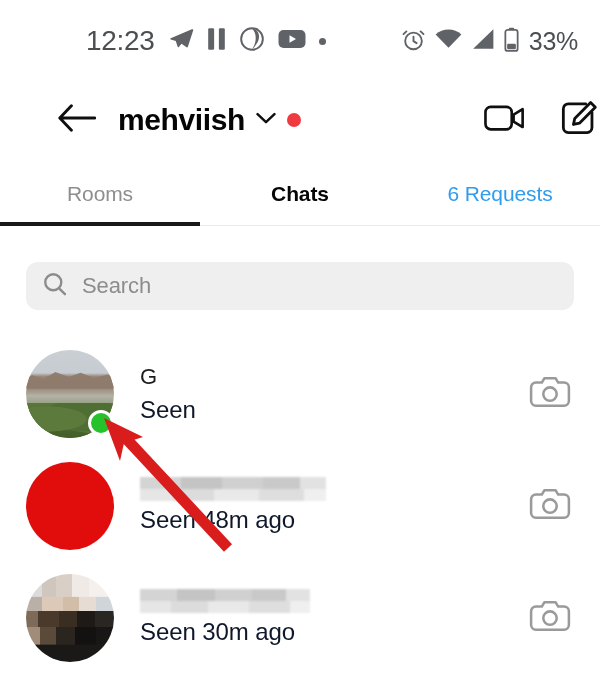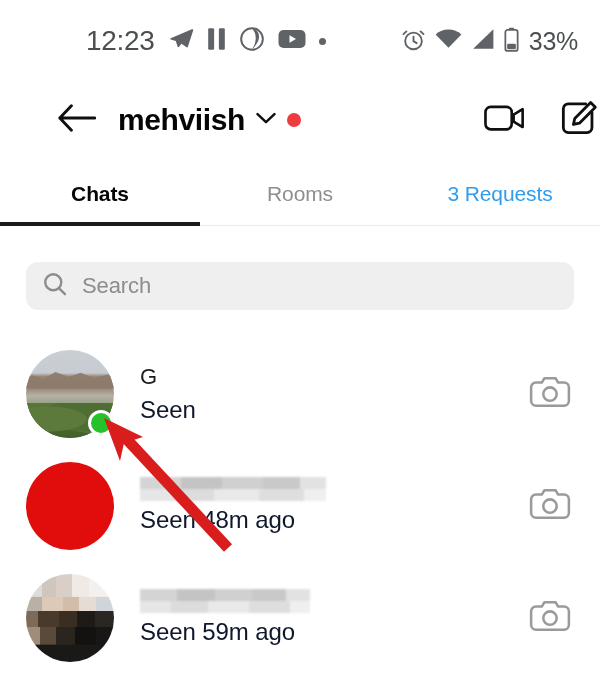--- a/index.html
+++ b/index.html
@@ -274,23 +274,23 @@
           <svg width="38" height="36" viewBox="0 0 34 32">
             <path d="M23 3.4H7.4A4.4 4.4 0 0 0 3 7.8v16.8a4.4 4.4 0 0 0 4.4 4.4h16.8a4.4 4.4 0 0 0 4.4-4.4V11" fill="none" stroke="#0f0f0f" stroke-width="2.5" stroke-linecap="round"></path>
             <path d="M27.4 2.2l4.2 4.2-14.2 14.2-5.4 1.2 1.2-5.4z" fill="none" stroke="#0f0f0f" stroke-width="2.5" stroke-linejoin="round"></path>
           </svg>
         </span>
       </div>
     </div>
   </div>
 
   <div class="tabs">
+    <div class="tab inactive">Rooms</div>
     <div class="tab active">Chats</div>
-    <div class="tab inactive">Rooms</div>
-    <div class="tab link">3 Requests</div>
+    <div class="tab link">6 Requests</div>
   </div>
   <div class="tabs-divider"></div>
   <div class="tab-underline"></div>
 
   <div class="search-wrap">
     <span>
       <svg width="26" height="26" viewBox="0 0 24 24">
         <circle cx="10.4" cy="10.4" r="7.4" fill="none" stroke="#8c8c8c" stroke-width="2.2"></circle>
         <path d="M16 16.2l5.2 5.2" fill="none" stroke="#8c8c8c" stroke-width="2.2" stroke-linecap="round"></path>
       </svg>
@@ -336,21 +336,21 @@
         </span>
       </div>
     </div>
 
     <div class="chat-row">
       <div class="avatar-wrap">
         <div class="avatar av-person"></div>
       </div>
       <div class="chat-text">
         <div class="chat-name blurred"></div>
-        <div class="chat-sub">Seen 59m ago</div>
+        <div class="chat-sub">Seen 30m ago</div>
       </div>
       <div class="row-camera">
         <span>
           <svg width="42" height="36" viewBox="0 0 40 34">
             <path d="M14.6 4h10.8l2.4 4h5.6A4.6 4.6 0 0 1 38 12.6v13A4.6 4.6 0 0 1 33.4 30H6.6A4.6 4.6 0 0 1 2 25.6v-13A4.6 4.6 0 0 1 6.6 8h5.6z" fill="none" stroke="#9a9a9a" stroke-width="2.4" stroke-linejoin="round"></path>
             <circle cx="20" cy="19" r="6.4" fill="none" stroke="#9a9a9a" stroke-width="2.4"></circle>
           </svg>
         </span>
       </div>
     </div>

